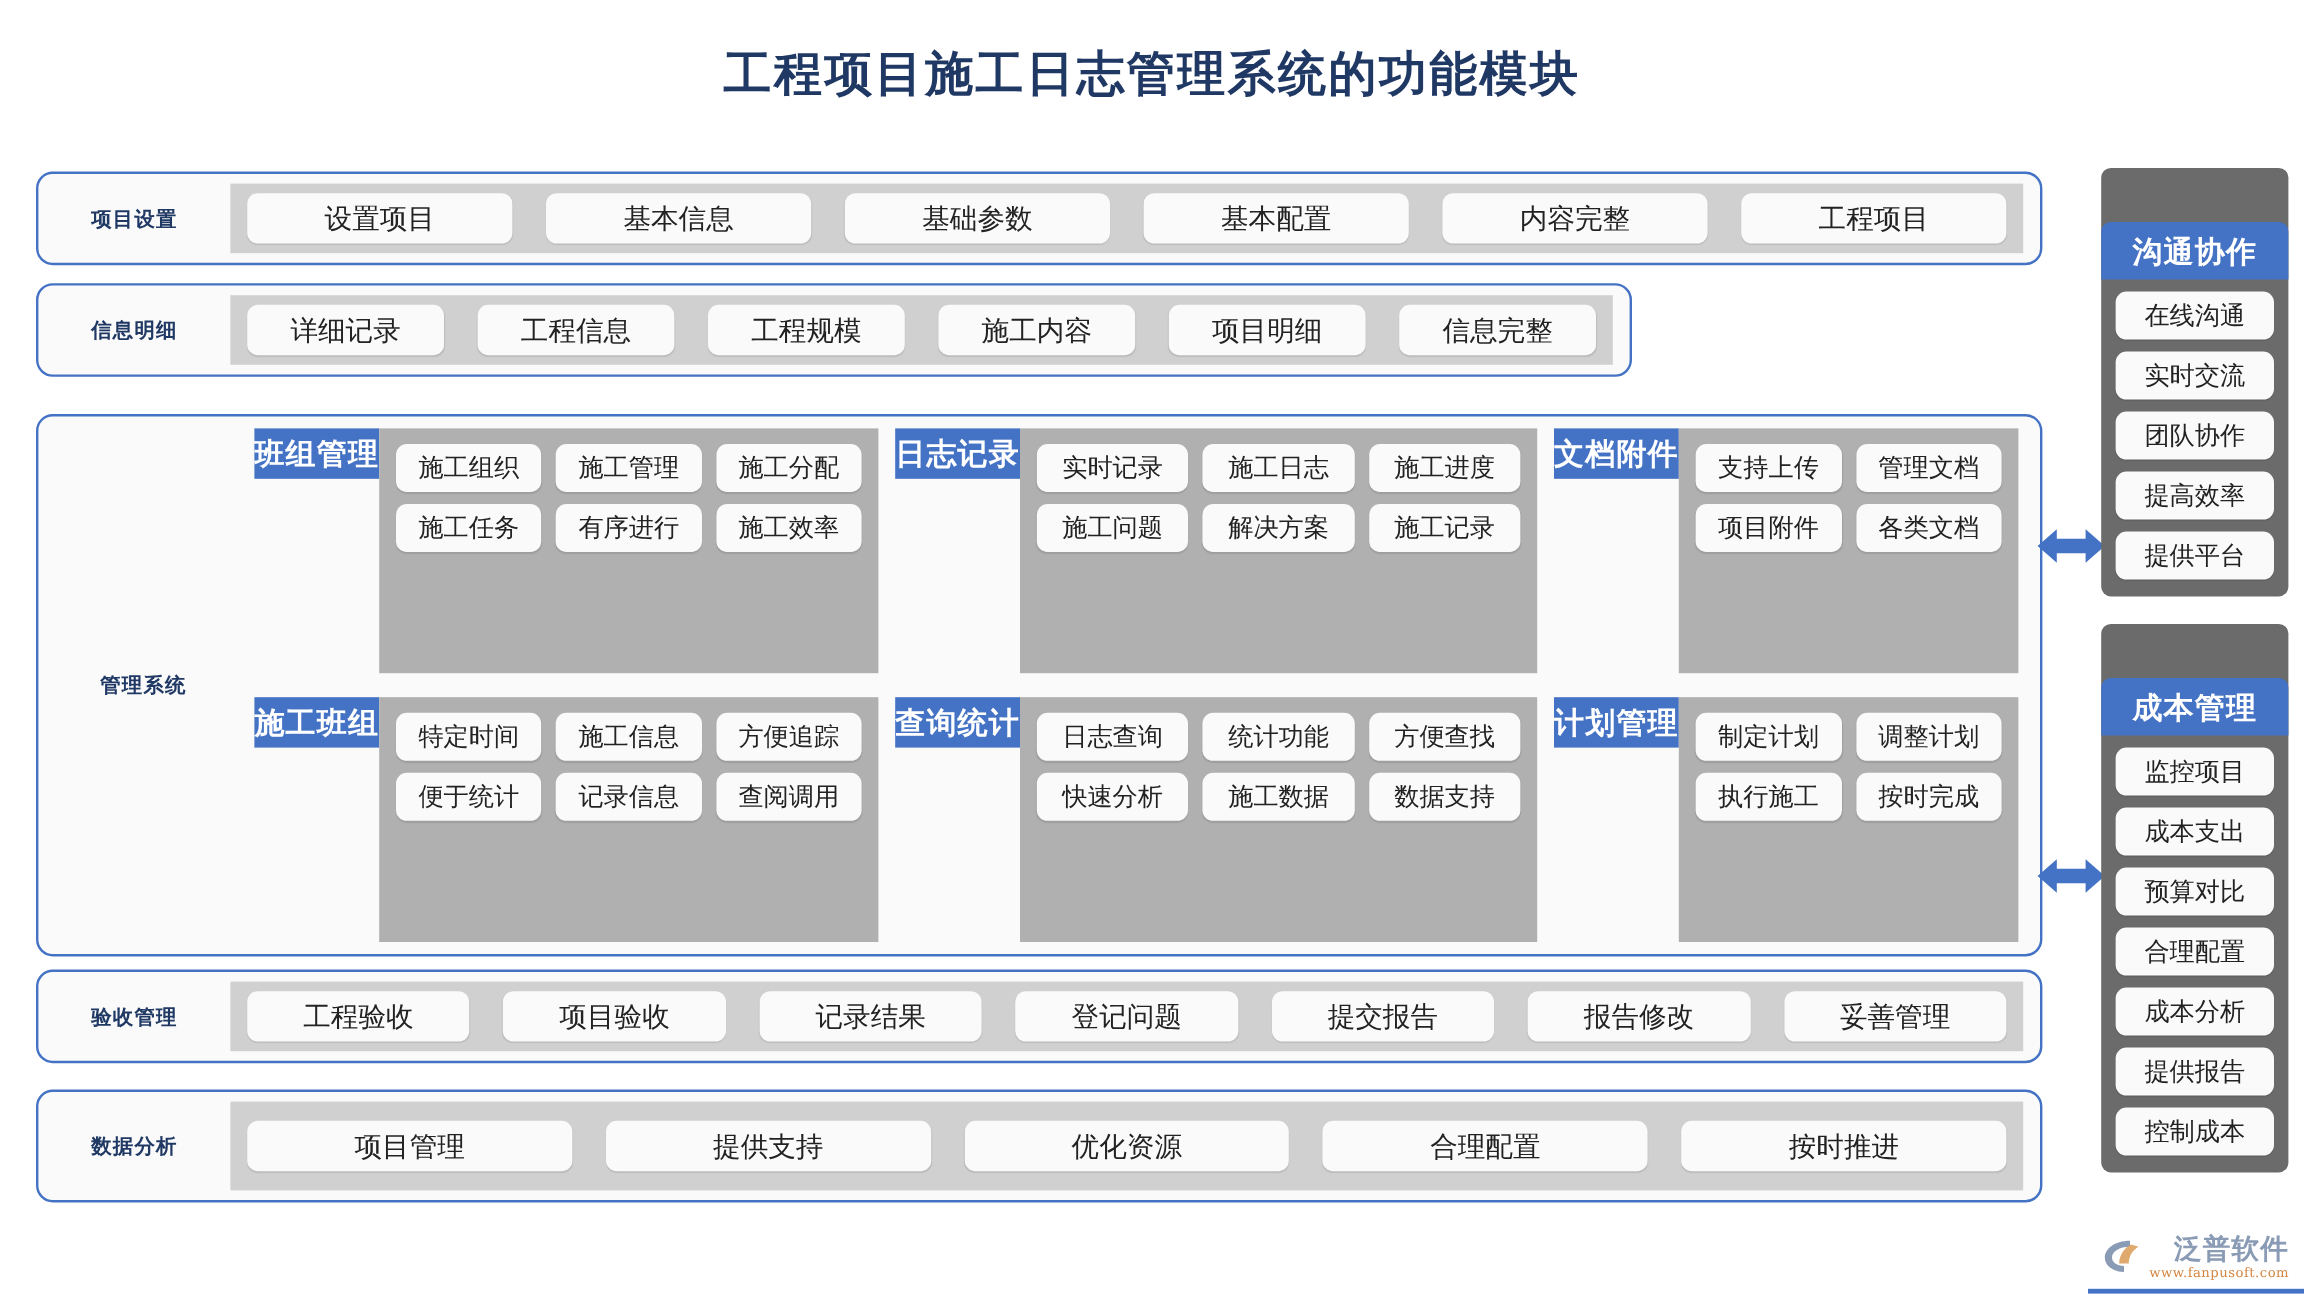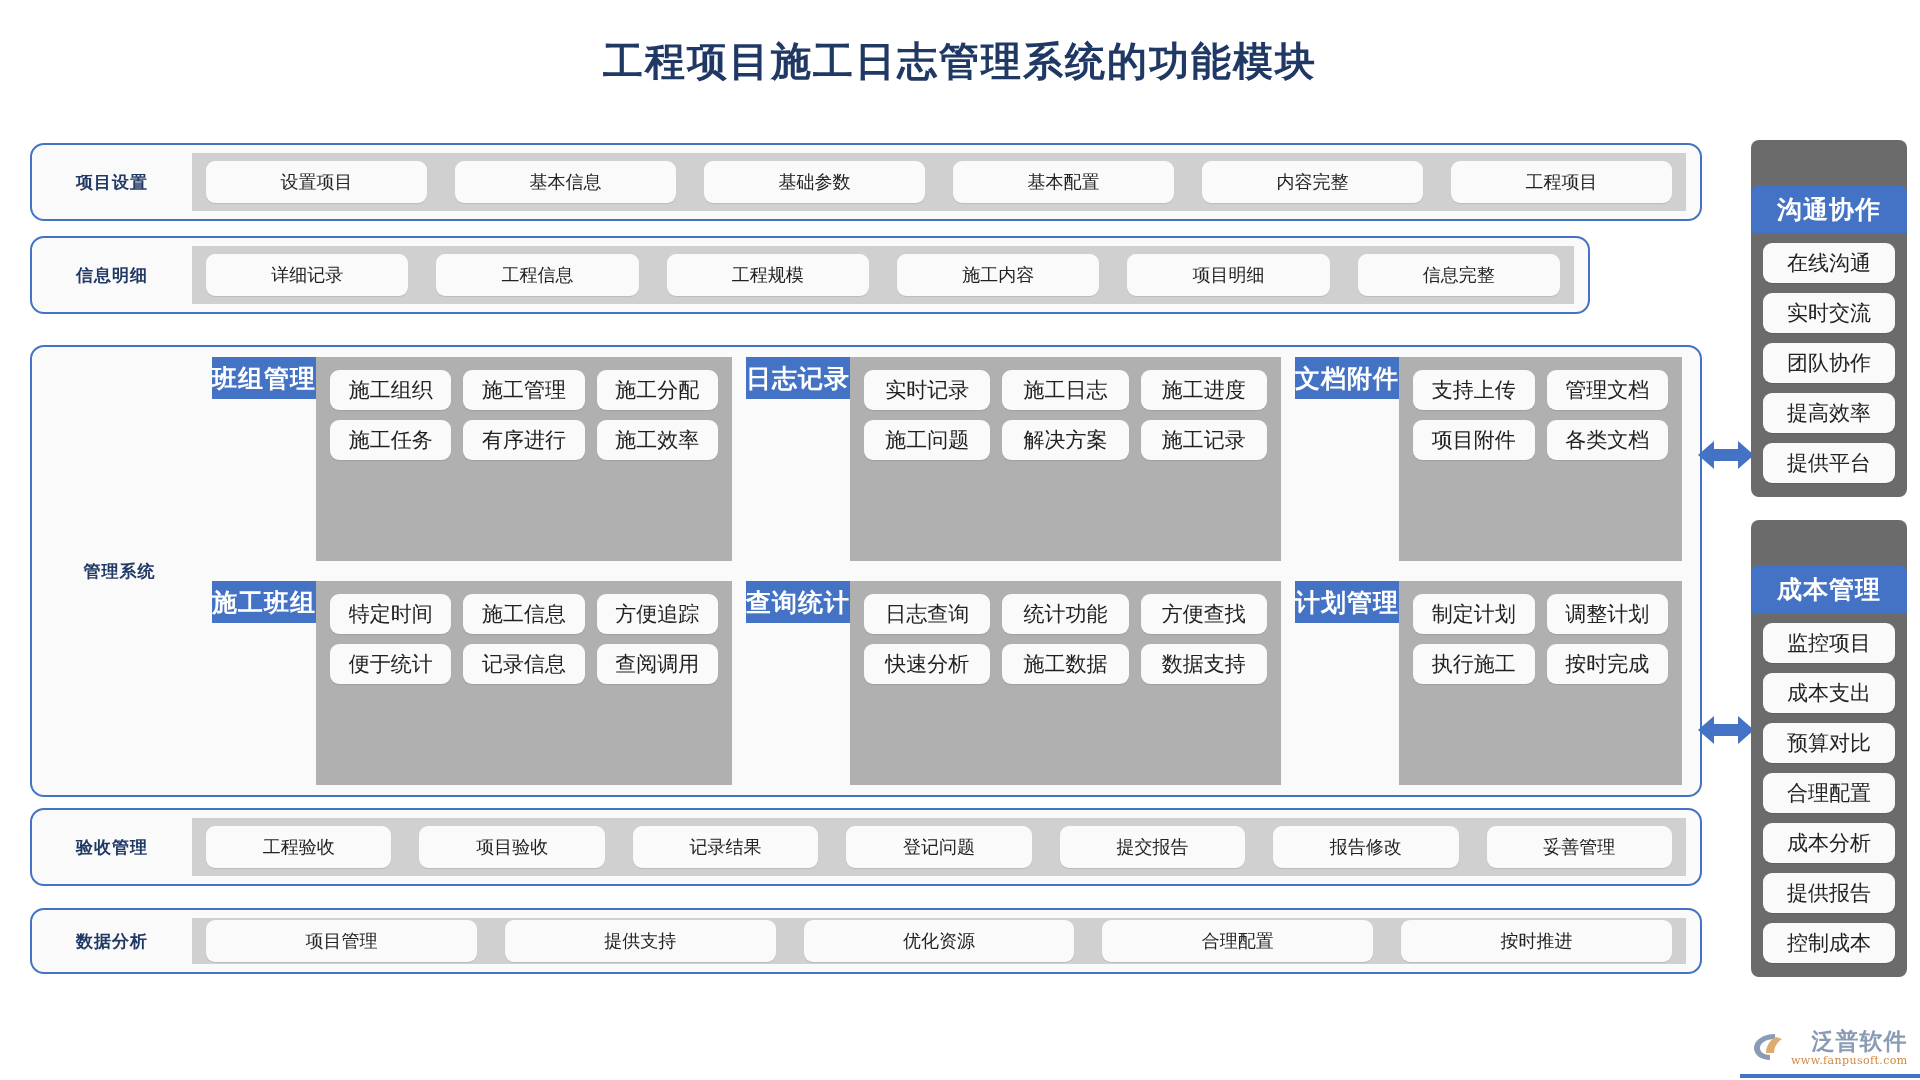--- a/index.html
+++ b/index.html
@@ -43,21 +43,21 @@
     position:absolute;top:8px;bottom:8px;left:160px;right:14px;
     background:#d0d0d0;
     display:flex;align-items:center;
     box-sizing:border-box;
   }
   .pill{
     background:#fafafa;
     border-radius:9px;
     height:42px;
     display:flex;align-items:center;justify-content:center;
-    font-size:18px;color:#222;
+    font-size:23px;color:#222;
     font-family:"DejaVu Serif","Liberation Serif",serif;
     flex:1 1 0;
     margin:0 14px;
     box-shadow:0 1px 1px rgba(0,0,0,.10);
     white-space:nowrap;
   }
 
   
   #mgmt-panel{left:30px;top:345px;width:1672px;height:452px;}
   #mgmt-panel .panel-label{width:175px;}
@@ -166,21 +166,21 @@
     <div class="strip">
       <div class="pill">设置项目</div>
       <div class="pill">基本信息</div>
       <div class="pill">基础参数</div>
       <div class="pill">基本配置</div>
       <div class="pill">内容完整</div>
       <div class="pill">工程项目</div>
     </div>
   </div>
 
-  <div class="panel" id="row-1" style="left:30px;top:236px;width:1560px;height:78px;">
+  <div class="panel" id="row-1" style="left:30px;top:236px;width:1330px;height:78px;">
     <div class="panel-label">信息明细</div>
     <div class="strip">
       <div class="pill">详细记录</div>
       <div class="pill">工程信息</div>
       <div class="pill">工程规模</div>
       <div class="pill">施工内容</div>
       <div class="pill">项目明细</div>
       <div class="pill">信息完整</div>
     </div>
   </div>
@@ -266,21 +266,21 @@
       <div class="pill">工程验收</div>
       <div class="pill">项目验收</div>
       <div class="pill">记录结果</div>
       <div class="pill">登记问题</div>
       <div class="pill">提交报告</div>
       <div class="pill">报告修改</div>
       <div class="pill">妥善管理</div>
     </div>
   </div>
 
-  <div class="panel" id="row-analysis" style="left:30px;top:908px;width:1672px;height:66px;">
+  <div class="panel" id="row-analysis" style="left:30px;top:908px;width:1672px;height:94px;">
     <div class="panel-label">数据分析</div>
     <div class="strip">
       <div class="pill">项目管理</div>
       <div class="pill">提供支持</div>
       <div class="pill">优化资源</div>
       <div class="pill">合理配置</div>
       <div class="pill">按时推进</div>
     </div>
   </div>
 

